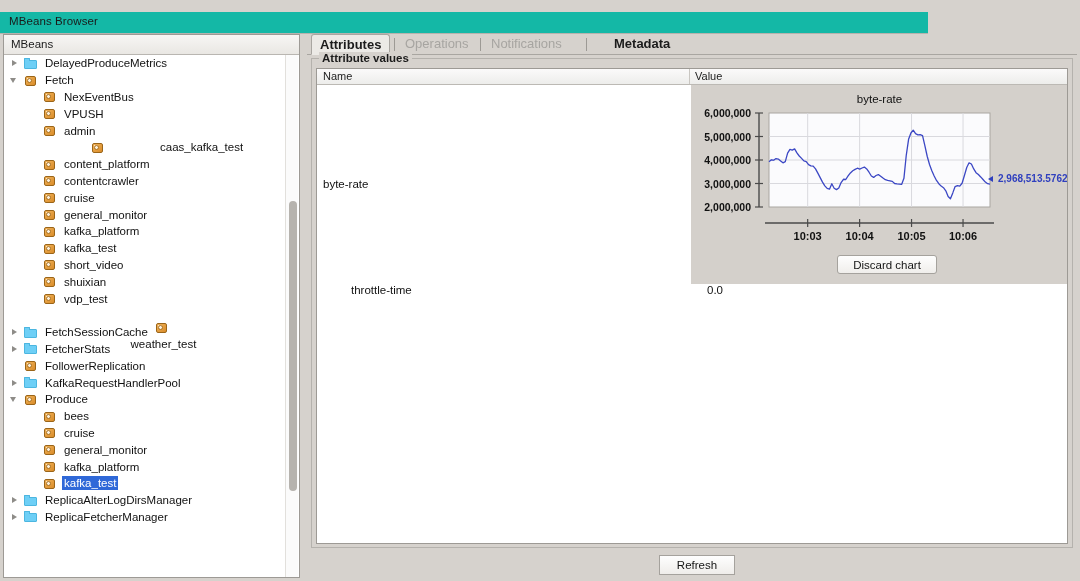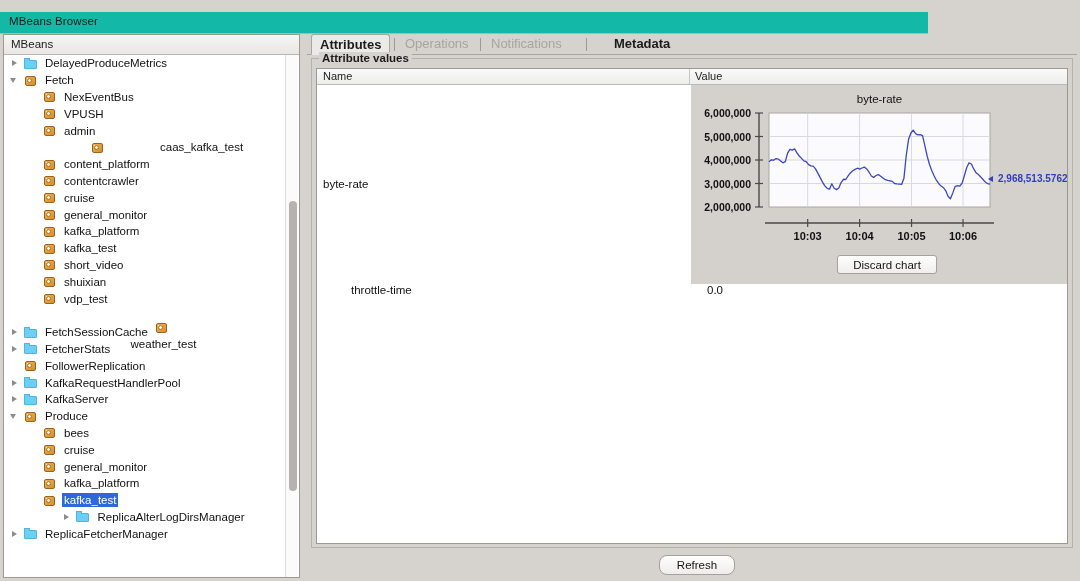--- a/index.html
+++ b/index.html
@@ -271,21 +271,21 @@
   
   .bottom {
     position: absolute; left: 0; top: 518px;
     width: 770px; height: 26px;
   }
   .refresh-btn {
     position: absolute; left: 352px; top: 3px;
     width: 76px; height: 20px;
     background: linear-gradient(#fefefe, #efedea);
     border: 1px solid #a5a29d;
-    border-radius: 8px;
+    border-radius: 0;
     font-size: 11.5px; color: #141414;
     text-align: center; line-height: 19px;
     box-sizing: border-box;
   }
 </style>
 </head>
 <body>
 
 <div id="app">
 
@@ -392,25 +392,20 @@
           <div class="arrow"></div>
           <div class="ic bean"></div>
           <span class="tree-label">FollowerReplication</span>
         </div>
         <div class="tree-row" style="padding-left: 5px;">
           <div class="arrow collapsed"></div>
           <div class="ic folder"></div>
           <span class="tree-label">KafkaRequestHandlerPool</span>
         </div>
         <div class="tree-row" style="padding-left: 5px;">
-          <div class="arrow collapsed"></div>
-          <div class="ic folder"></div>
-          <span class="tree-label">KafkaServer</span>
-        </div>
-        <div class="tree-row" style="padding-left: 5px;">
           <div class="arrow expanded"></div>
           <div class="ic bean"></div>
           <span class="tree-label">Produce</span>
         </div>
         <div class="tree-row" style="padding-left: 24px;">
           <div class="arrow"></div>
           <div class="ic bean"></div>
           <span class="tree-label">bees</span>
         </div>
         <div class="tree-row" style="padding-left: 24px;">
@@ -426,21 +421,21 @@
         <div class="tree-row" style="padding-left: 24px;">
           <div class="arrow"></div>
           <div class="ic bean"></div>
           <span class="tree-label">kafka_platform</span>
         </div>
         <div class="tree-row selected" style="padding-left: 24px;">
           <div class="arrow"></div>
           <div class="ic bean"></div>
           <span class="tree-label">kafka_test</span>
         </div>
-        <div class="tree-row" style="padding-left: 5px; justify-content: center;">
+        <div class="tree-row" style="padding-left: 5px;">
           <div class="arrow collapsed"></div>
           <div class="ic folder"></div>
           <span class="tree-label">ReplicaAlterLogDirsManager</span>
         </div>
         <div class="tree-row" style="padding-left: 5px;">
           <div class="arrow collapsed"></div>
           <div class="ic folder"></div>
           <span class="tree-label">ReplicaFetcherManager</span>
         </div>
       </div>

